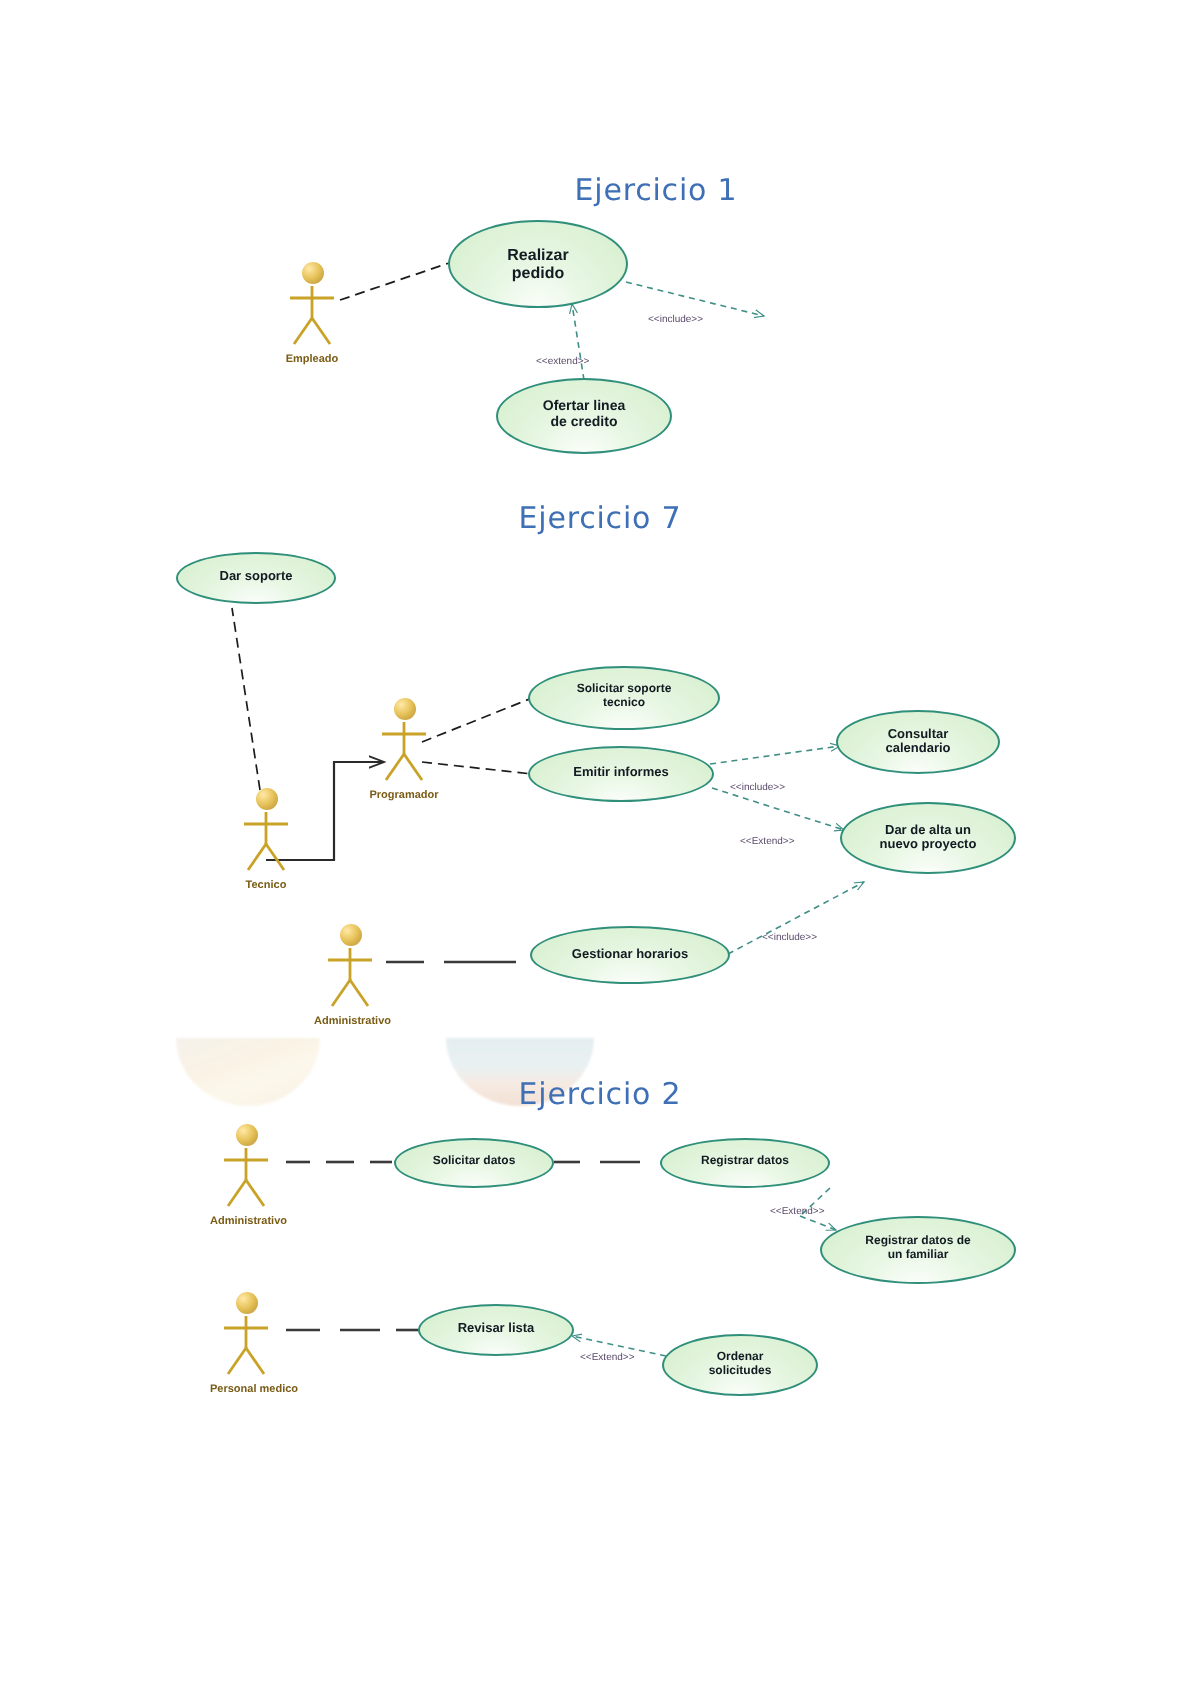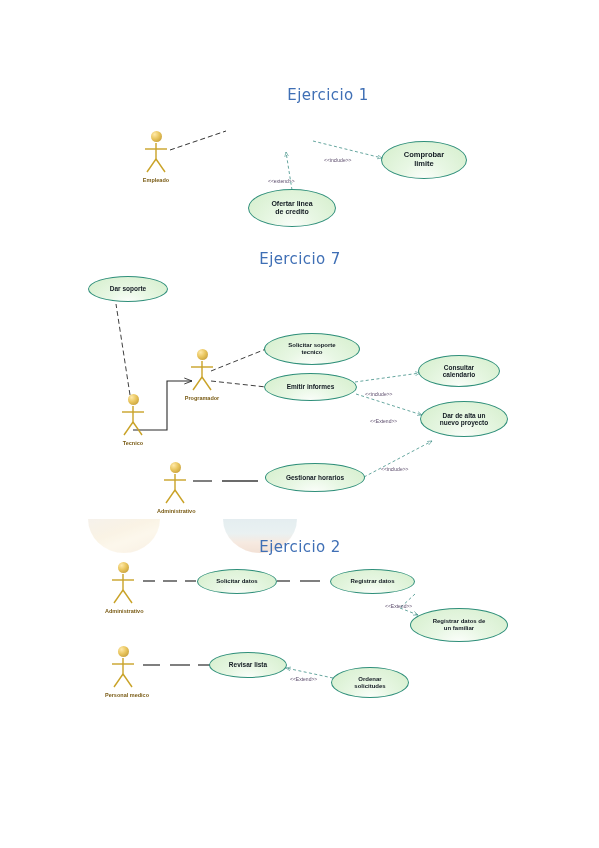--- a/index.html
+++ b/index.html
@@ -161,27 +161,27 @@
     <div class="head"></div>
     <svg width="36" height="34" viewBox="0 0 36 34">
       <line x1="18" y1="1" x2="18" y2="17" stroke="#c9a227" stroke-width="1.4"></line>
       <line x1="7" y1="7" x2="29" y2="7" stroke="#c9a227" stroke-width="1.4"></line>
       <line x1="18" y1="17" x2="9" y2="30" stroke="#c9a227" stroke-width="1.4"></line>
       <line x1="18" y1="17" x2="27" y2="30" stroke="#c9a227" stroke-width="1.4"></line>
     </svg>
     <div class="name">Empleado</div>
   </div>
 
-
-  <div class="uc" style="left:381px; top:141px; width:86px; height:38px; font-size:7.5px;">
-    <span>
-      <em style="font-style:normal">Comprobar</em><br>
-      <em style="font-style:normal">limite</em>
-    </span>
-  </div>
+  <div class="uc" style="left:224px; top:110px; width:90px; height:44px; font-size:8px;">
+    <span>
+      <em style="font-style:normal">Realizar</em><br>
+      <em style="font-style:normal">pedido</em>
+    </span>
+  </div>
+
 
   <div class="uc" style="left:248px; top:189px; width:88px; height:38px; font-size:7px;">
     <span>
       <em style="font-style:normal">Ofertar linea</em><br>
       <em style="font-style:normal">de credito</em>
     </span>
   </div>
 
   <div class="stereo" style="left:324px; top:157px;">&lt;&lt;include&gt;&gt;</div>
   <div class="stereo" style="left:268px; top:178px;">&lt;&lt;extend&gt;&gt;</div>

